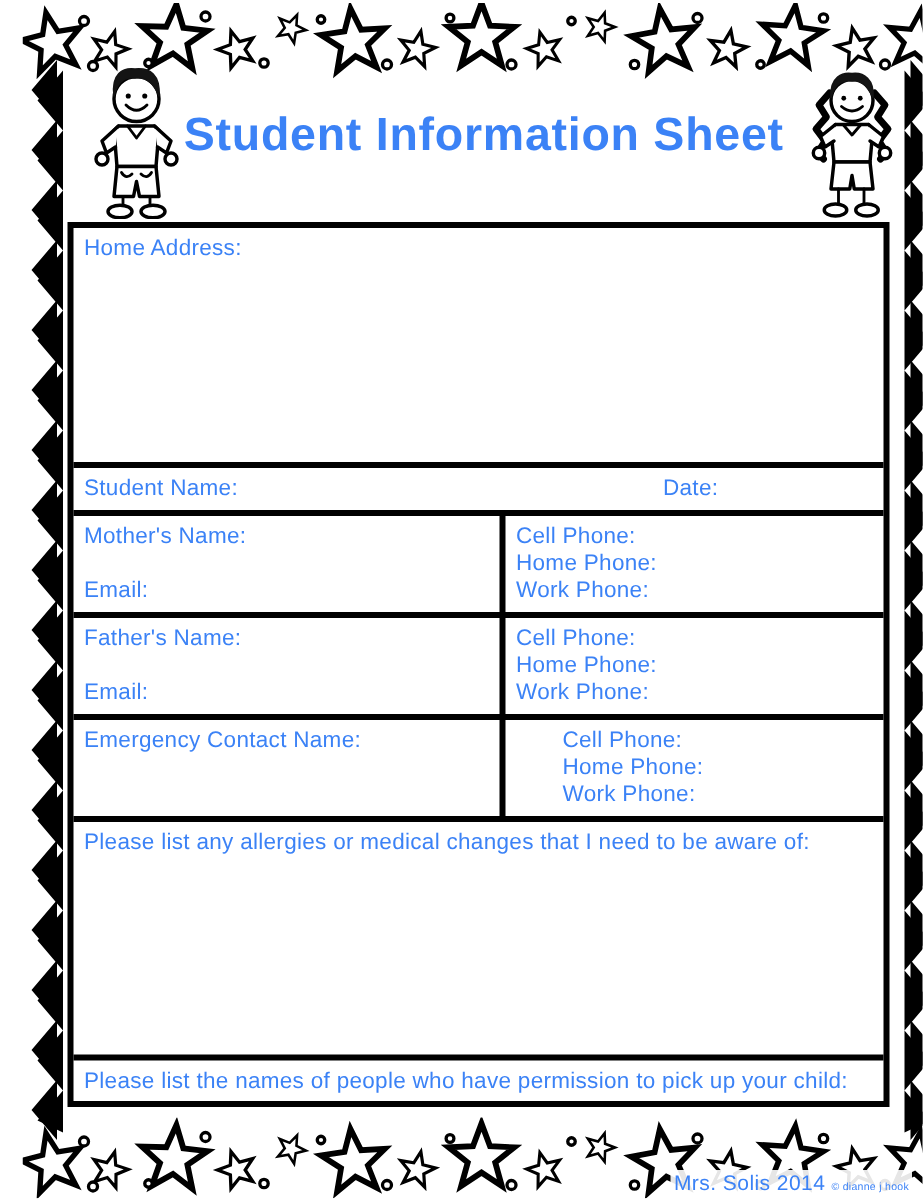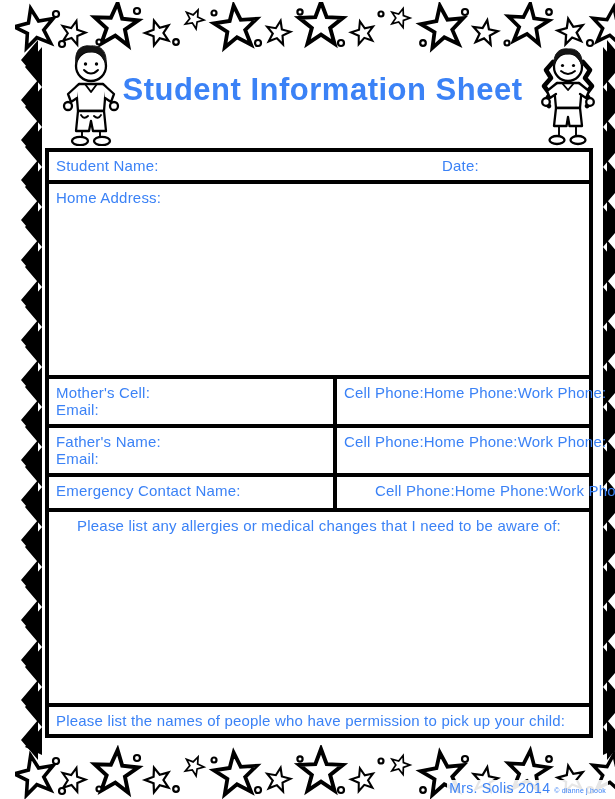--- a/index.html
+++ b/index.html
@@ -33,31 +33,31 @@
     position:absolute;left:30px;top:148px;width:548px;height:590px;
     border:4px solid #000;box-sizing:border-box;background:#fff;
     display:flex;flex-direction:column;font-size:15px;letter-spacing:.2px;
   }
   .row{box-sizing:border-box;border-bottom:4px solid #000;position:relative;}
   .row:last-child{border-bottom:none;}
   .r1{height:56px;display:flex;}
   .r2{height:60px;}
   .rc{height:101px;display:flex;}
   .rc.r5{height:102px;gap:31px;}
-  .r6{height:80px;text-align:center;}
+  .r6{height:80px;}
   .r7{flex:1;}
   .cellpad{padding:5px 7px;box-sizing:border-box;}
   .grp-name{flex:0 0 386px;display:flex;align-items:flex-start;}
   .grp-date{flex:1;display:flex;align-items:flex-start;}
   .label{white-space:nowrap;}
   .blank{flex:1;min-height:18px;}
   .area{flex:1;}
   .leftcell{flex:0 0 288px;border-right:4px solid #000;box-sizing:border-box;
     display:flex;flex-direction:column;justify-content:space-between;}
-  .rightcell{flex:1;display:flex;justify-content:space-between;}
+  .rightcell{flex:1;display:flex;flex-direction:column;justify-content:space-between;}
   .line{display:flex;align-items:flex-start;}
   .col{display:flex;flex-direction:column;height:100%;box-sizing:border-box;}
   .credit{
     position:absolute;right:22px;bottom:3px;display:flex;align-items:baseline;gap:4px;
     background:rgba(255,255,255,.9);padding:0 2px;
   }
   .credit .sig{font-size:14px;letter-spacing:.3px;}
   .credit .cr{font-size:7px;letter-spacing:.2px;}
 </style>
 </head>
@@ -165,39 +165,39 @@
     <circle cx="15" cy="56" r="3.8"></circle>
       <circle cx="59" cy="56" r="3.8"></circle>
     <path d="M25,62 L49,62 L51,80 L38.5,80 L37,71 L35.5,80 L23,80 Z"></path>
     <path class="thin" d="M28,80 L28,90 M45,80 L45,90"></path>
     <ellipse cx="26" cy="94" rx="7.5" ry="4"></ellipse>
       <ellipse cx="47" cy="94" rx="7.5" ry="4"></ellipse>
   </svg>
 
   <div class="form">
 
+    <div class="row r2 cellpad col">
+      <span class="label">Home Address:</span>
+      <div class="area"></div>
+    </div>
+
     <div class="row r1 cellpad">
       <div class="grp-name">
         <span class="label">Student Name:</span>
         <span class="blank"></span>
       </div>
       <div class="grp-date">
         <span class="label">Date:</span>
         <span class="blank"></span>
       </div>
     </div>
 
-    <div class="row r2 cellpad col">
-      <span class="label">Home Address:</span>
-      <div class="area"></div>
-    </div>
-
     <div class="row rc">
       <div class="leftcell cellpad">
-        <span class="label">Mother's Cell:</span>
+        <span class="label">Mother's Name:</span>
         <div class="area"></div>
         <div class="line">
           <span class="label">Email:</span>
           <span class="blank"></span>
         </div>
       </div>
       <div class="rightcell cellpad">
         <div class="line">
           <span class="label">Cell Phone:</span>
           <span class="blank"></span>

